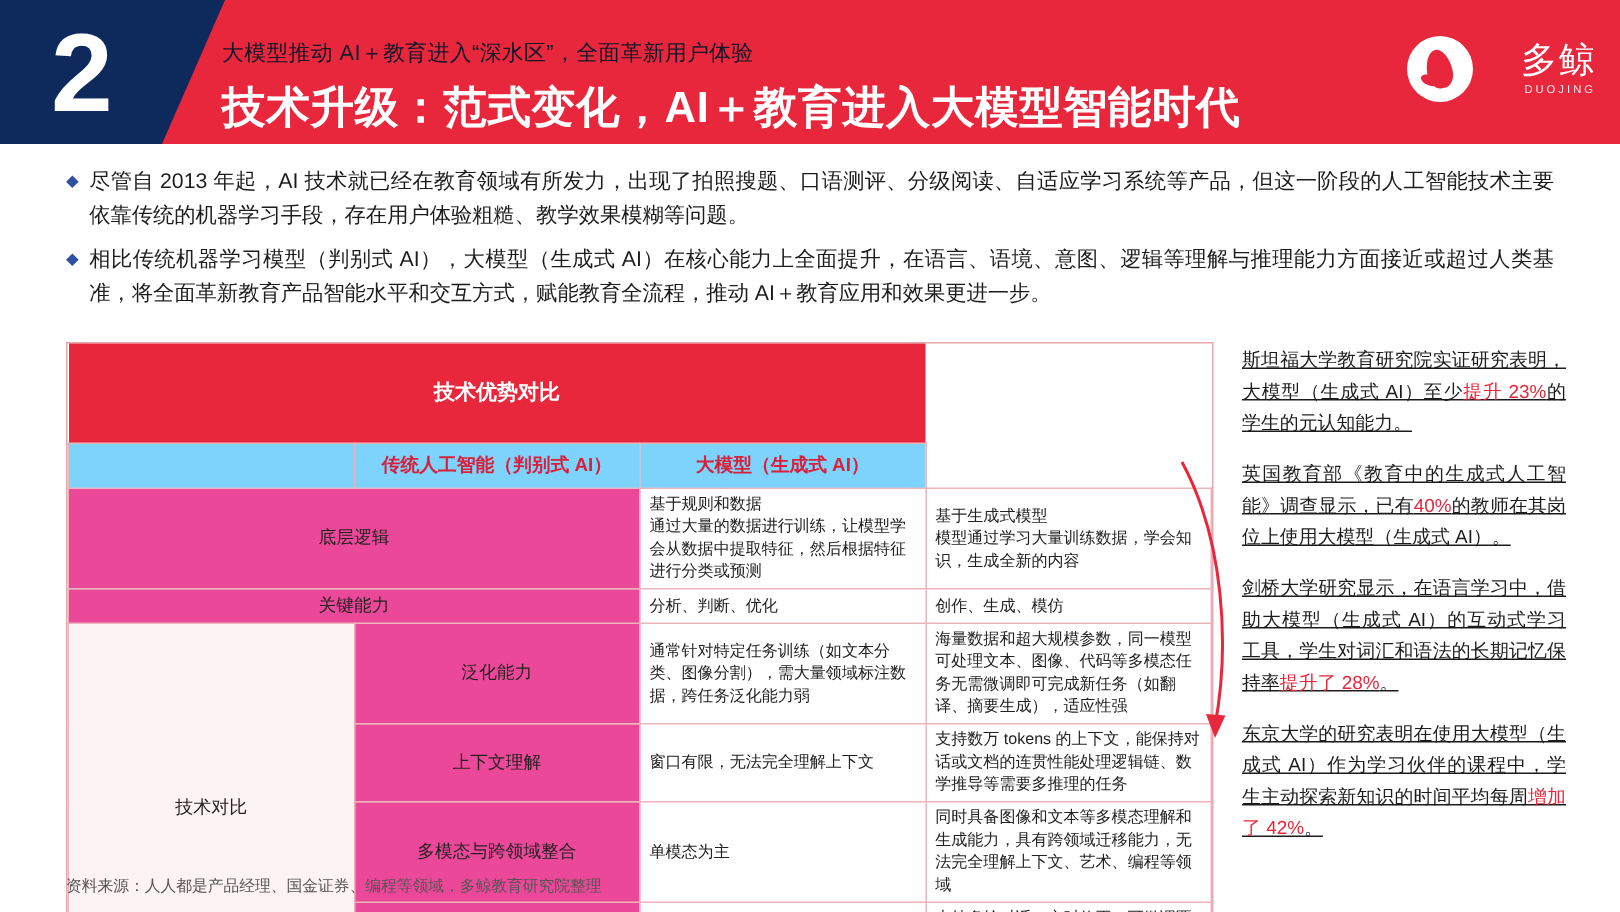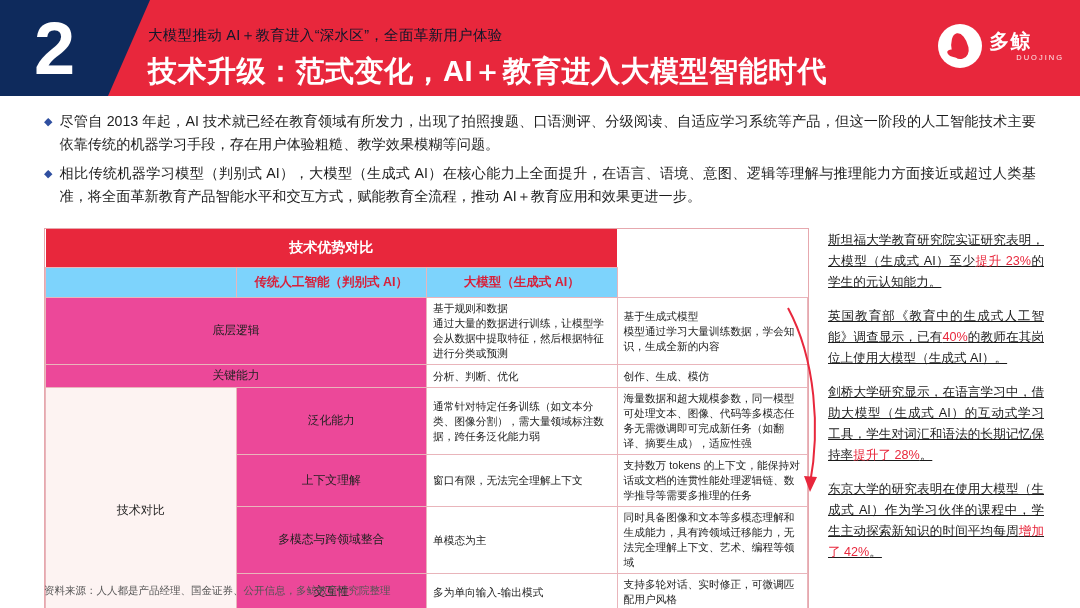--- a/index.html
+++ b/index.html
@@ -52,21 +52,21 @@
     background: #e8273c;
     border-radius: 50% 50% 45% 45% / 62% 62% 38% 38%;
     transform: rotate(-12deg);
   }
   .logo-mark::after {
     content: ""; position: absolute; left: 9px; top: 26px;
     width: 13px; height: 7px; background: #e8273c;
     border-radius: 50% 0 50% 50%; transform: rotate(18deg);
   }
   .logo-text { color: #fff; line-height: 1; }
-  .logo-cn { font-size: 20px; font-weight: bold; letter-spacing: 1px; }
+  .logo-cn { font-size: 24px; font-weight: normal; letter-spacing: 1px; text-align: right; }
   .logo-en { font-size: 7.5px; letter-spacing: 2px; margin-top: 3px; opacity: .9; padding-left: 27px; }
 
   
   .bullets {
     position: absolute; left: 44px; top: 110px;
     width: 992px;
   }
   .bullet { display: flex; align-items: flex-start; margin-bottom: 6px; }
   .bullet-dot {
     color: #2f4fa0; font-size: 11px; line-height: 22px; margin-right: 7px; flex: 0 0 auto;
@@ -78,21 +78,21 @@
   
   .table-wrap {
     position: absolute; left: 44px; top: 228px;
     width: 765px;
     border: 1px solid #e6a8ae;
   }
   table { width: 100%; border-collapse: collapse; table-layout: fixed; }
   td, th { border: 1px solid #e9b5bb; padding: 3px 6px; }
   .t-title {
     background: #e8273c; color: #fff; text-align: center;
-    font-size: 14px; font-weight: bold; padding: 10px 0; border: none;
+    font-size: 14px; font-weight: bold; padding: 24px 0; border: none;
   }
   .t-head td {
     background: #7dd3fc; color: #d8203a; text-align: center;
     font-weight: bold; font-size: 12.5px; padding: 6px 0;
   }
   .t-rowlabel {
     background: #ec4899; text-align: center; font-size: 11.8px; color: #222;
     font-weight: normal;
   }
   .t-group {
@@ -239,14 +239,14 @@
     <path d="M24 192 L18 176 L31 177 Z" fill="#e8273c"></path>
   </svg>
 
   <div class="notes" id="notes">
       <div class="note"><span>斯坦福大学教育研究院实证研究表明，大模型（生成式 AI）至少</span><span class="hl">提升 23%</span><span>的学生的元认知能力。</span></div>
       <div class="note"><span>英国教育部《教育中的生成式人工智能》调查显示，已有</span><span class="hl">40%</span><span>的教师在其岗位上使用大模型（生成式 AI）。</span></div>
       <div class="note"><span>剑桥大学研究显示，在语言学习中，借助大模型（生成式 AI）的互动式学习工具，学生对词汇和语法的长期记忆保持率</span><span class="hl">提升了 28%</span><span>。</span></div>
       <div class="note"><span>东京大学的研究表明在使用大模型（生成式 AI）作为学习伙伴的课程中，学生主动探索新知识的时间平均每周</span><span class="hl">增加了 42%</span><span>。</span></div>
     </div>
 
-  <div class="source">资料来源：人人都是产品经理、国金证券、公开信息，多鲸教育研究院整理</div>
+  <div class="source">资料来源：人人都是产品经理、国金证券、编程等领域，多鲸教育研究院整理</div>
 </div>
 
 </body></html>

